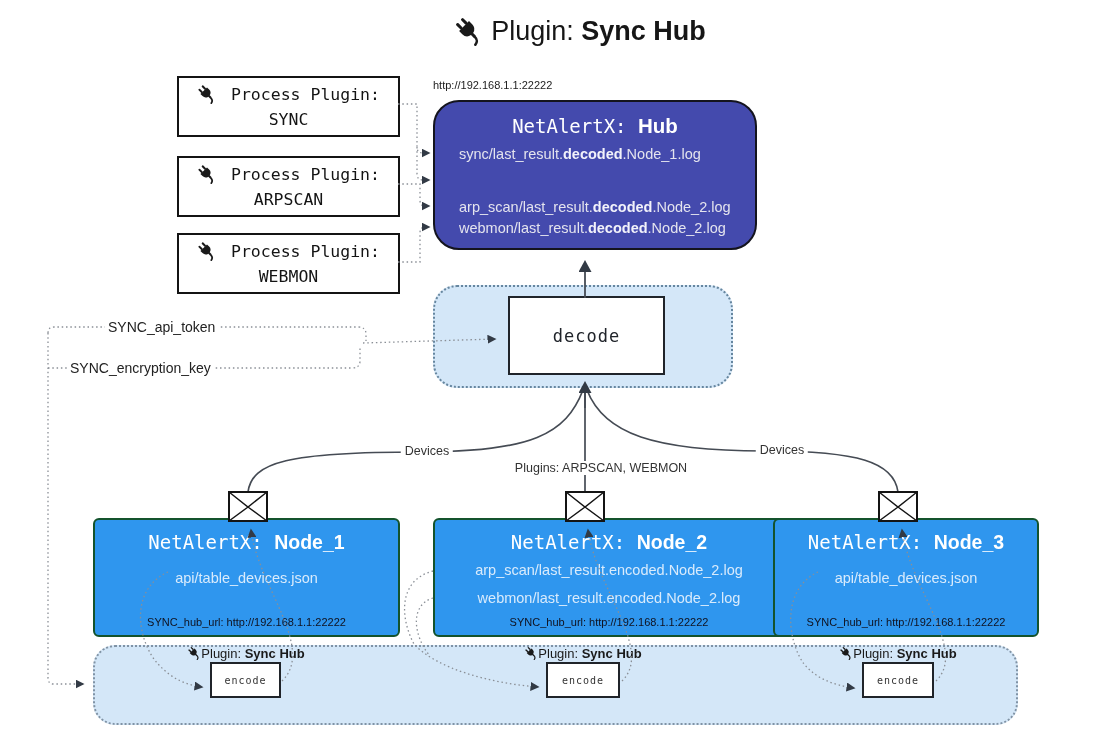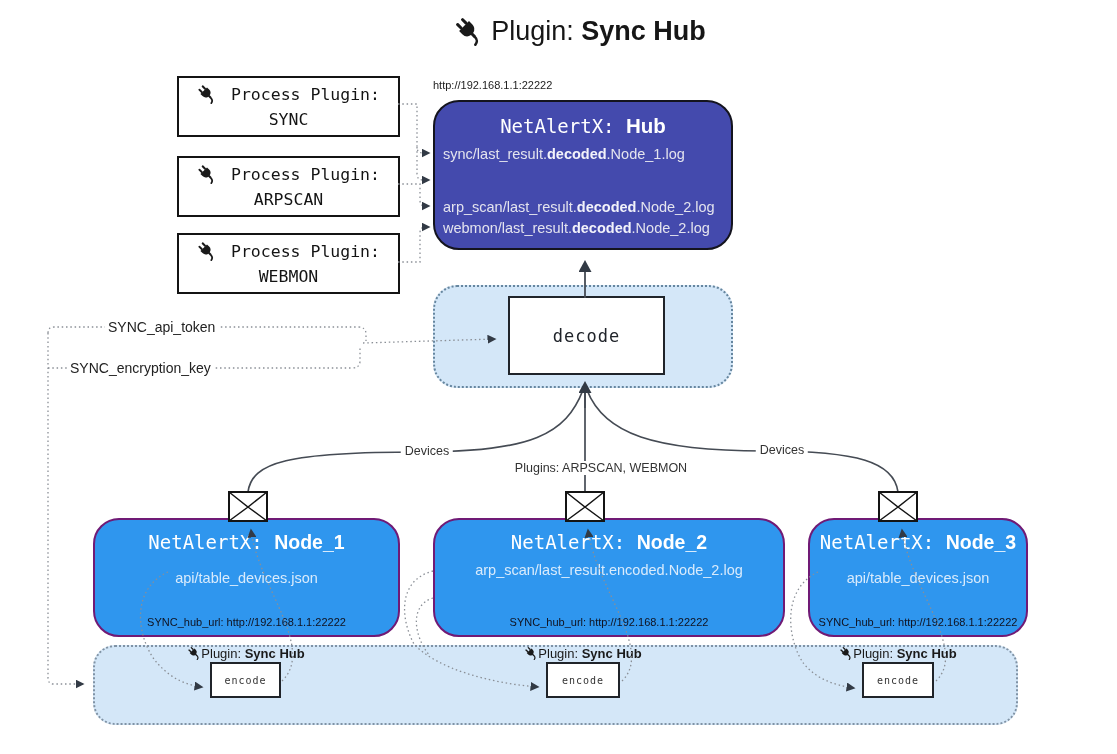--- a/index.html
+++ b/index.html
@@ -15,43 +15,43 @@
   .plug-icon{vertical-align:-6px;margin-right:7px;}
 
   
   .pbox{left:177px;width:219px;height:57px;border:2px solid #141414;background:#fff;z-index:2;
         display:flex;flex-direction:column;align-items:center;justify-content:center;
         font-family:"DejaVu Sans Mono",monospace;font-size:16.5px;color:#141414;line-height:25px;}
   .pbox .row{display:flex;align-items:center;gap:14px;}
 
   
   .hub-url{left:433px;top:79px;width:300px;font-size:11px;color:#1c1c1c;z-index:2;}
-  .hub{left:433px;top:100px;width:300px;height:150px;background:#444aad;border:2px solid #14141e;
+  .hub{left:433px;top:100px;width:324px;height:150px;background:#444aad;border:2px solid #14141e;
        border-radius:26px;box-sizing:border-box;z-index:2;}
   .hub-title{position:absolute;top:12px;left:0;width:100%;text-align:center;color:#fff;
              font-family:"DejaVu Sans Mono",monospace;font-size:19px;}
   .hub-title b{font-family:"Liberation Sans",sans-serif;font-size:20.5px;font-weight:700;}
-  .hub-log{position:absolute;left:8px;font-size:14.5px;color:#e4e4ee;white-space:nowrap;}
+  .hub-log{position:absolute;left:24px;font-size:14.5px;color:#e4e4ee;white-space:nowrap;}
   .hub-log b{font-weight:700;color:#f2f2fa;}
 
   
   .decode-panel{left:433px;top:285px;width:300px;height:103px;background:#d4e7f8;
                 border:2px dotted #66869f;border-radius:24px;box-sizing:border-box;z-index:2;}
   .decode-box{left:508px;top:296px;width:157px;height:79px;background:#fff;border:2px solid #20242a;
               box-sizing:border-box;display:flex;align-items:center;justify-content:center;z-index:3;
               font-family:"DejaVu Sans Mono",monospace;font-size:17px;letter-spacing:1px;color:#20242a;}
 
   
   .tok{background:#fff;padding:0 3px;font-size:14px;color:#222;white-space:nowrap;z-index:6;}
 
   
   .edge-label{background:#fff;padding:0 4px;font-size:12.5px;color:#333;white-space:nowrap;z-index:6;}
 
   
-  .node{top:518px;height:119px;background:#2f96ee;border:2px solid #701a75;border-radius:26px;
+  .node{top:518px;height:119px;background:#2f96ee;border:2px solid #14532d;border-radius:6px;
         box-sizing:border-box;z-index:2;}
   .node-title{position:absolute;top:11px;left:0;width:100%;text-align:center;color:#fff;
               font-family:"DejaVu Sans Mono",monospace;font-size:19px;white-space:nowrap;}
   .node-title b{font-family:"Liberation Sans",sans-serif;font-size:19.5px;font-weight:700;}
   .node-file{position:absolute;left:0;width:100%;text-align:center;font-size:14.5px;color:#d9ebfc;white-space:nowrap;}
   .node-url{position:absolute;bottom:7px;left:0;width:100%;text-align:center;font-size:11px;color:#10121f;}
 
   .envelope{z-index:4;}
 
   
@@ -153,23 +153,24 @@
   <div class="abs edge-label" style="left:601px;top:461px;transform:translateX(-50%)">Plugins: ARPSCAN, WEBMON</div>
 
   <div class="abs node" style="left:93px;width:307px">
     <div class="node-title"><span>NetAlertX:</span> <b>Node_1</b></div>
     <div class="node-file" style="top:50px">api/table_devices.json</div>
     <div class="node-url">SYNC_hub_url: http://192.168.1.1:22222</div>
   </div>
   <div class="abs node" style="left:433px;width:352px">
     <div class="node-title"><span>NetAlertX:</span> <b>Node_2</b></div>
     <div class="node-file" style="top:42px">arp_scan/last_result.encoded.Node_2.log</div>
+    <div class="node-file" style="top:70px">webmon/last_result.encoded.Node_2.log</div>
     <div class="node-url">SYNC_hub_url: http://192.168.1.1:22222</div>
   </div>
-  <div class="abs node" style="left:808px;width:220px">
+  <div class="abs node" style="left:773px;width:266px">
     <div class="node-title"><span>NetAlertX:</span> <b>Node_3</b></div>
     <div class="node-file" style="top:50px">api/table_devices.json</div>
     <div class="node-url">SYNC_hub_url: http://192.168.1.1:22222</div>
   </div>
 
   <svg class="abs envelope" style="left:228px;top:491px" width="40" height="31">
       <use href="#envdef"></use>
     </svg>
   <svg class="abs envelope" style="left:565px;top:491px" width="40" height="31">
       <use href="#envdef"></use>

